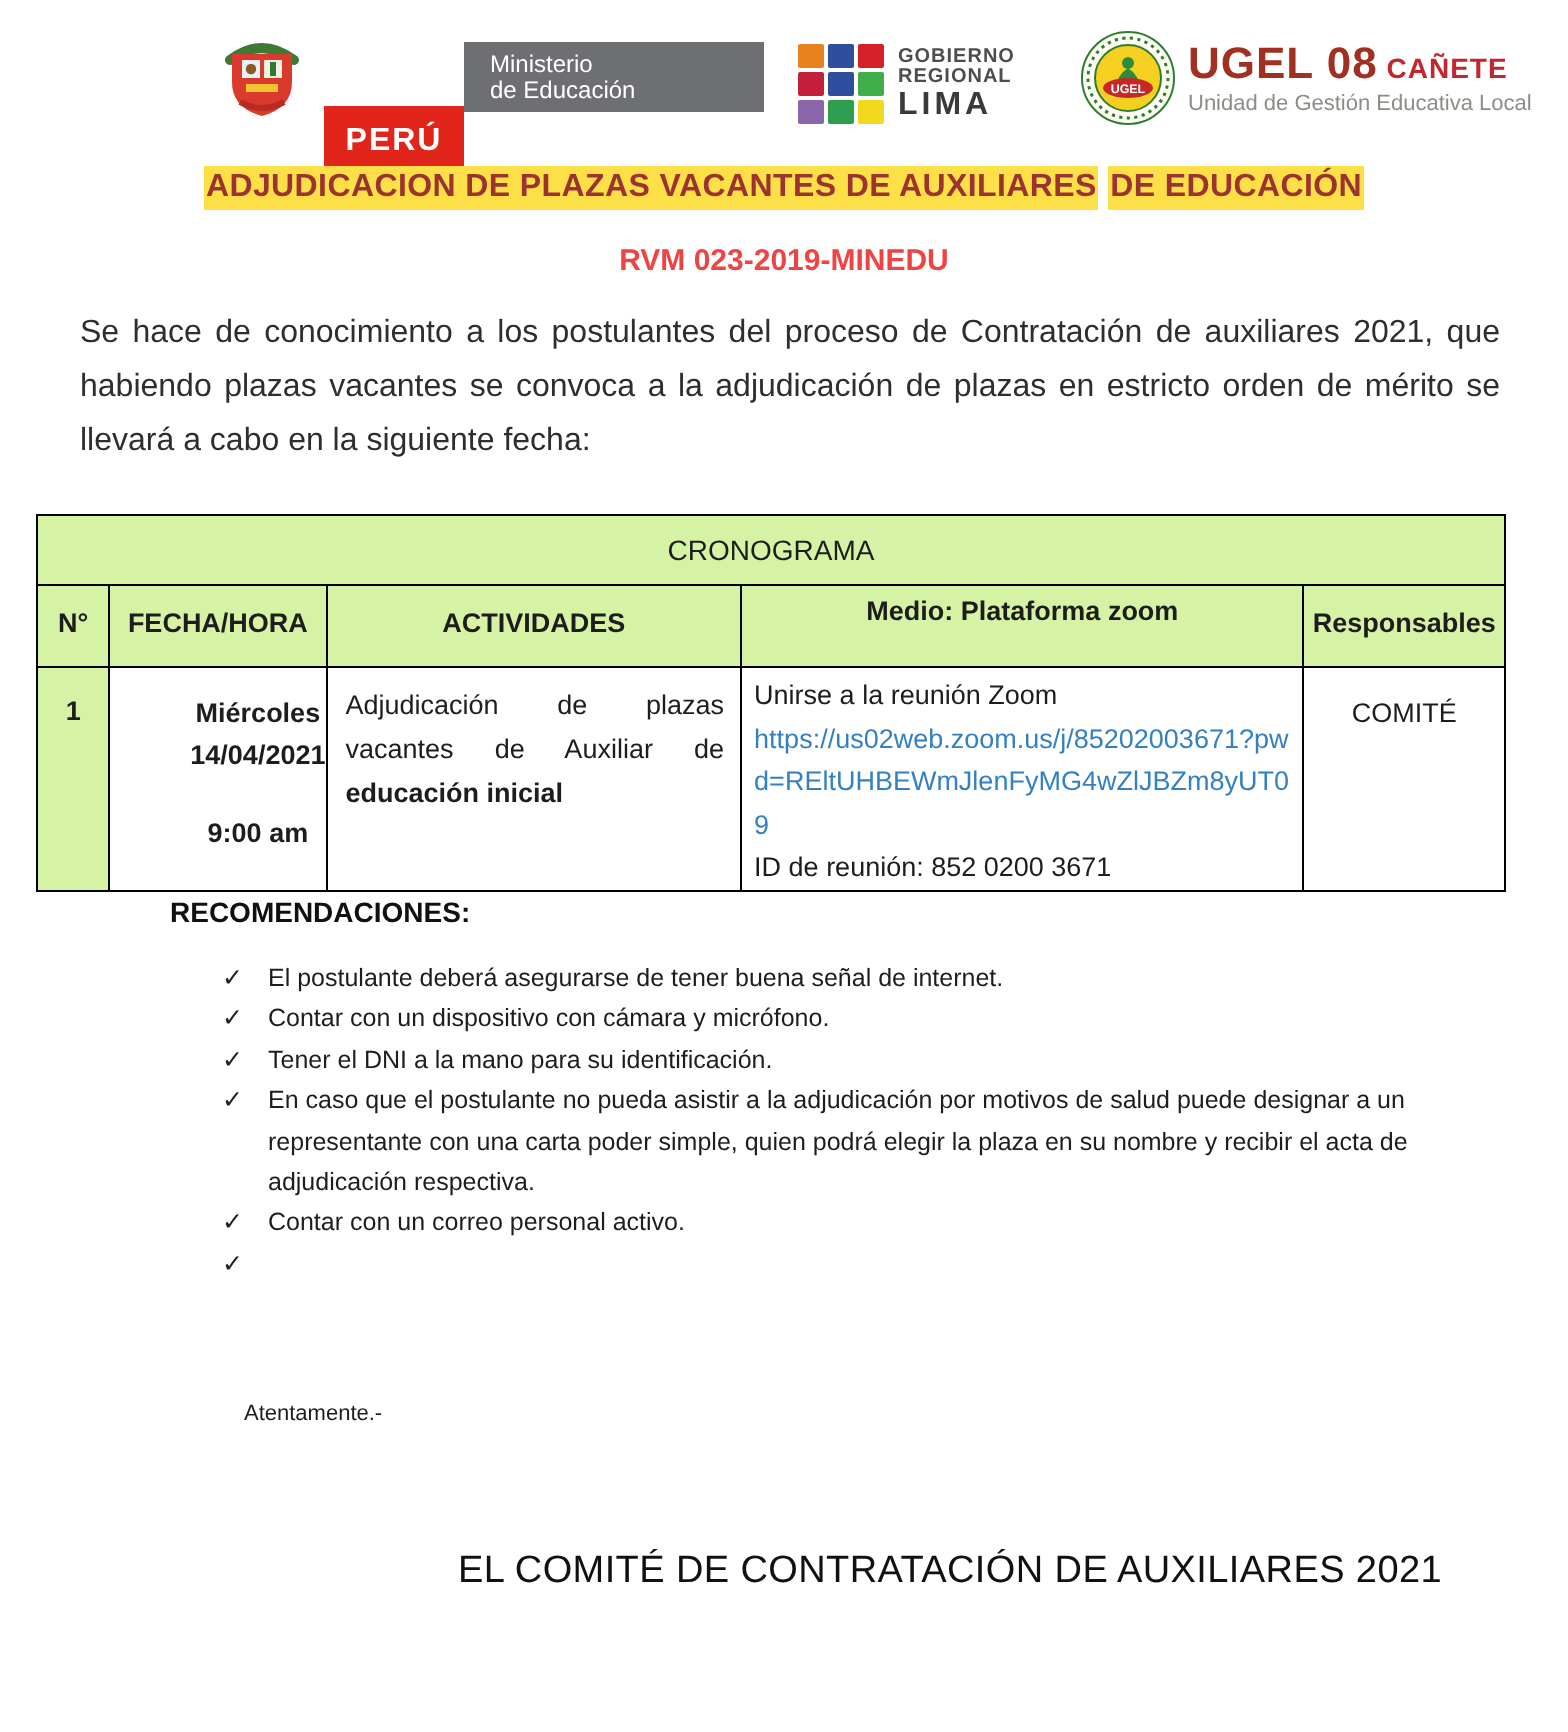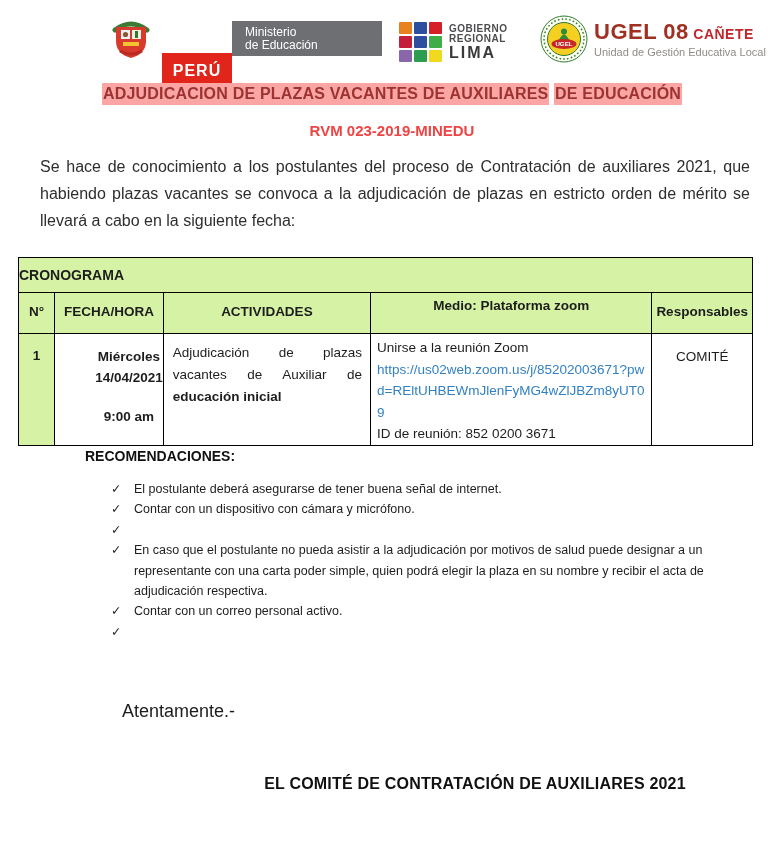--- a/index.html
+++ b/index.html
@@ -23,54 +23,54 @@
   .gore-text .g3 { font-size:16px; font-weight:900; letter-spacing:2px; line-height:17px; color:#3a3a3c; }
   .seal { position:absolute; left:540px; top:15px; }
   .ugel-text { position:absolute; left:594px; top:20px; }
   .ugel-name { font-size:22px; font-weight:900; color:#a03022; letter-spacing:.5px; display:inline-block; line-height:24px;}
   .ugel-region { font-size:14px; font-weight:bold; color:#c1272d; letter-spacing:.5px; display:inline-block; }
   .ugel-sub { font-size:11px; color:#8f8b86; margin-top:2px; }
 
   
   .doc-title { position:absolute; top:85px; left:0; width:100%; text-align:center;
     font-size:16px; font-weight:bold; color:#9c3331; letter-spacing:.2px; }
-  .doc-title .hl { background:#fca5a5; padding:2px 1px 3px; }
+  .doc-title .hl { background:#fde047; padding:2px 1px 3px; }
   .doc-subtitle { position:absolute; top:122px; left:0; width:100%; text-align:center;
     font-size:15px; font-weight:bold; color:#ef4444; }
   .intro { position:absolute; top:153px; left:40px; width:710px;
     font-size:16px; line-height:27px; text-align:justify; color:#2e2e2e; }
 
   
   table.crono { position:absolute; top:257px; left:18px; width:735px; border-collapse:collapse;
     font-size:13.5px; color:#1d1d1d; }
   table.crono td { border:1px solid #000; }
   .t-title td { border-bottom:none; background:#d6f3a5; height:35px;
-    text-align:left; font-weight:bold; font-size:14px; }
+    text-align:center; font-weight:normal; font-size:14px; }
   .t-head td { border-top:none; border-bottom:2px solid #000; background:#d6f3a5;
     height:41px; text-align:center; font-weight:bold; vertical-align:middle; padding-bottom:4px; }
   .t-head td.h-medio { vertical-align:top; padding-top:5px; }
   .t-data td { height:92px; vertical-align:top; border-bottom:2px solid #000; }
   .c-num { background:#d6f3a5; text-align:center; font-weight:bold; padding-top:14px; }
   .c-fecha { text-align:center; font-weight:bold; padding-top:12px; line-height:21px;padding-left:40px; }
   .c-fecha .time { margin-top:18px; }
   .c-act { padding:8px 8px 0 9px; text-align:justify; line-height:22px; }
   .c-medio { padding:3px 4px 0 6px; line-height:21.5px; }
   .c-medio .link { color:#3381c3; word-break:break-all; cursor:pointer; }
   .c-resp { text-align:center; padding-top:15px; }
 
   
   .rec-heading { position:absolute; top:448px; left:85px; font-size:14px; font-weight:bold; color:#111; }
   .rec-list { position:absolute; top:479px; left:111px; width:612px; list-style:none;
     font-size:12.5px; line-height:20.4px; color:#1d1d1d; }
   .rec-list li { display:flex; }
   .rec-list .check { width:15px; flex:0 0 15px; margin-right:8px; color:#222; }
 
-  .closing { position:absolute; top:701px; left:122px; font-size:18px; color:#1d1d1d; }
+  .closing { position:absolute; top:701px; left:122px; font-size:11px; color:#1d1d1d; }
   .signature { position:absolute; top:775px; left:166px; width:618px; text-align:center;
-    font-size:16px; font-weight:bold; color:#111; letter-spacing:.2px; }
+    font-size:19px; font-weight:normal; color:#111; letter-spacing:.2px; }
 </style>
 </head>
 <body>
 
 <div class="page">
 
   <div>
 
     <svg class="coat" width="46" height="46" viewBox="0 0 46 46">
       <path d="M7 15 Q23 3 39 15" fill="none" stroke="#3d7a34" stroke-width="5" stroke-linecap="round"></path>
@@ -185,20 +185,21 @@
         <span class="li-text">El postulante deberá asegurarse de tener buena señal de internet.</span>
       </li>
 
       <li>
         <span class="check">✓</span>
         <span class="li-text">Contar con un dispositivo con cámara y micrófono.</span>
       </li>
 
       <li>
         <span class="check">✓</span>
+        <span class="li-text">Tener el DNI a la mano para su identificación.</span>
       </li>
 
       <li>
         <span class="check">✓</span>
         <span class="li-text">En caso que el postulante no pueda asistir a la adjudicación por motivos de salud puede designar a un representante con una carta poder simple, quien podrá elegir la plaza en su nombre y recibir el acta de adjudicación respectiva.</span>
       </li>
 
       <li>
         <span class="check">✓</span>
         <span class="li-text">Contar con un correo personal activo.</span>

